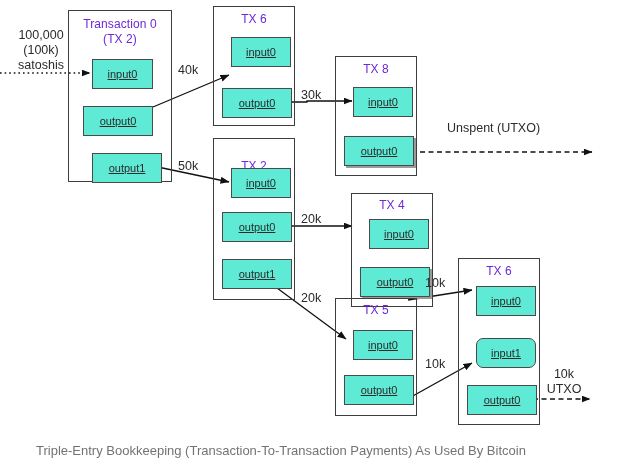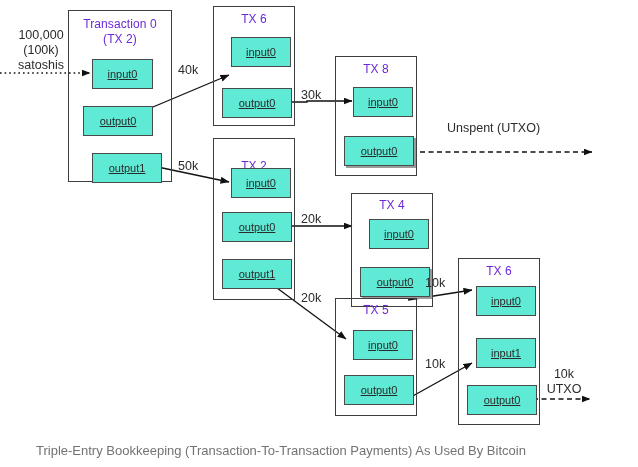--- a/index.html
+++ b/index.html
@@ -155,21 +155,21 @@
 
   <div class="tx-box" style="left:335px; top:298px; width:82px; height:118px;">
     <div class="tx-title" style="top:4px;">TX 5</div>
     <div class="slot" style="left:17px; top:31px; width:60px; height:30px;">input0</div>
     <div class="slot" style="left:8px; top:76px; width:70px; height:30px;">output0</div>
   </div>
 
   <div class="tx-box" style="left:458px; top:258px; width:82px; height:167px;">
     <div class="tx-title" style="top:5px;">TX 6</div>
     <div class="slot" style="left:17px; top:27px; width:60px; height:30px;">input0</div>
-    <div class="slot" style="left:17px; top:79px; width:60px; height:30px;">input1</div>
+    <div class="slot" style="left:17px; top:79px; width:60px; height:30px;border-radius:7px;">input1</div>
     <div class="slot" style="left:8px; top:126px; width:70px; height:30px;">output0</div>
   </div>
 
   <div class="lbl" style="left:178px; top:63px;">40k</div>
   <div class="lbl" style="left:178px; top:159px;">50k</div>
   <div class="lbl" style="left:301px; top:88px;">30k</div>
   <div class="lbl" style="left:301px; top:212px;">20k</div>
   <div class="lbl" style="left:301px; top:291px;">20k</div>
   <div class="lbl" style="left:425px; top:276px;">10k</div>
   <div class="lbl" style="left:425px; top:357px;">10k</div>

